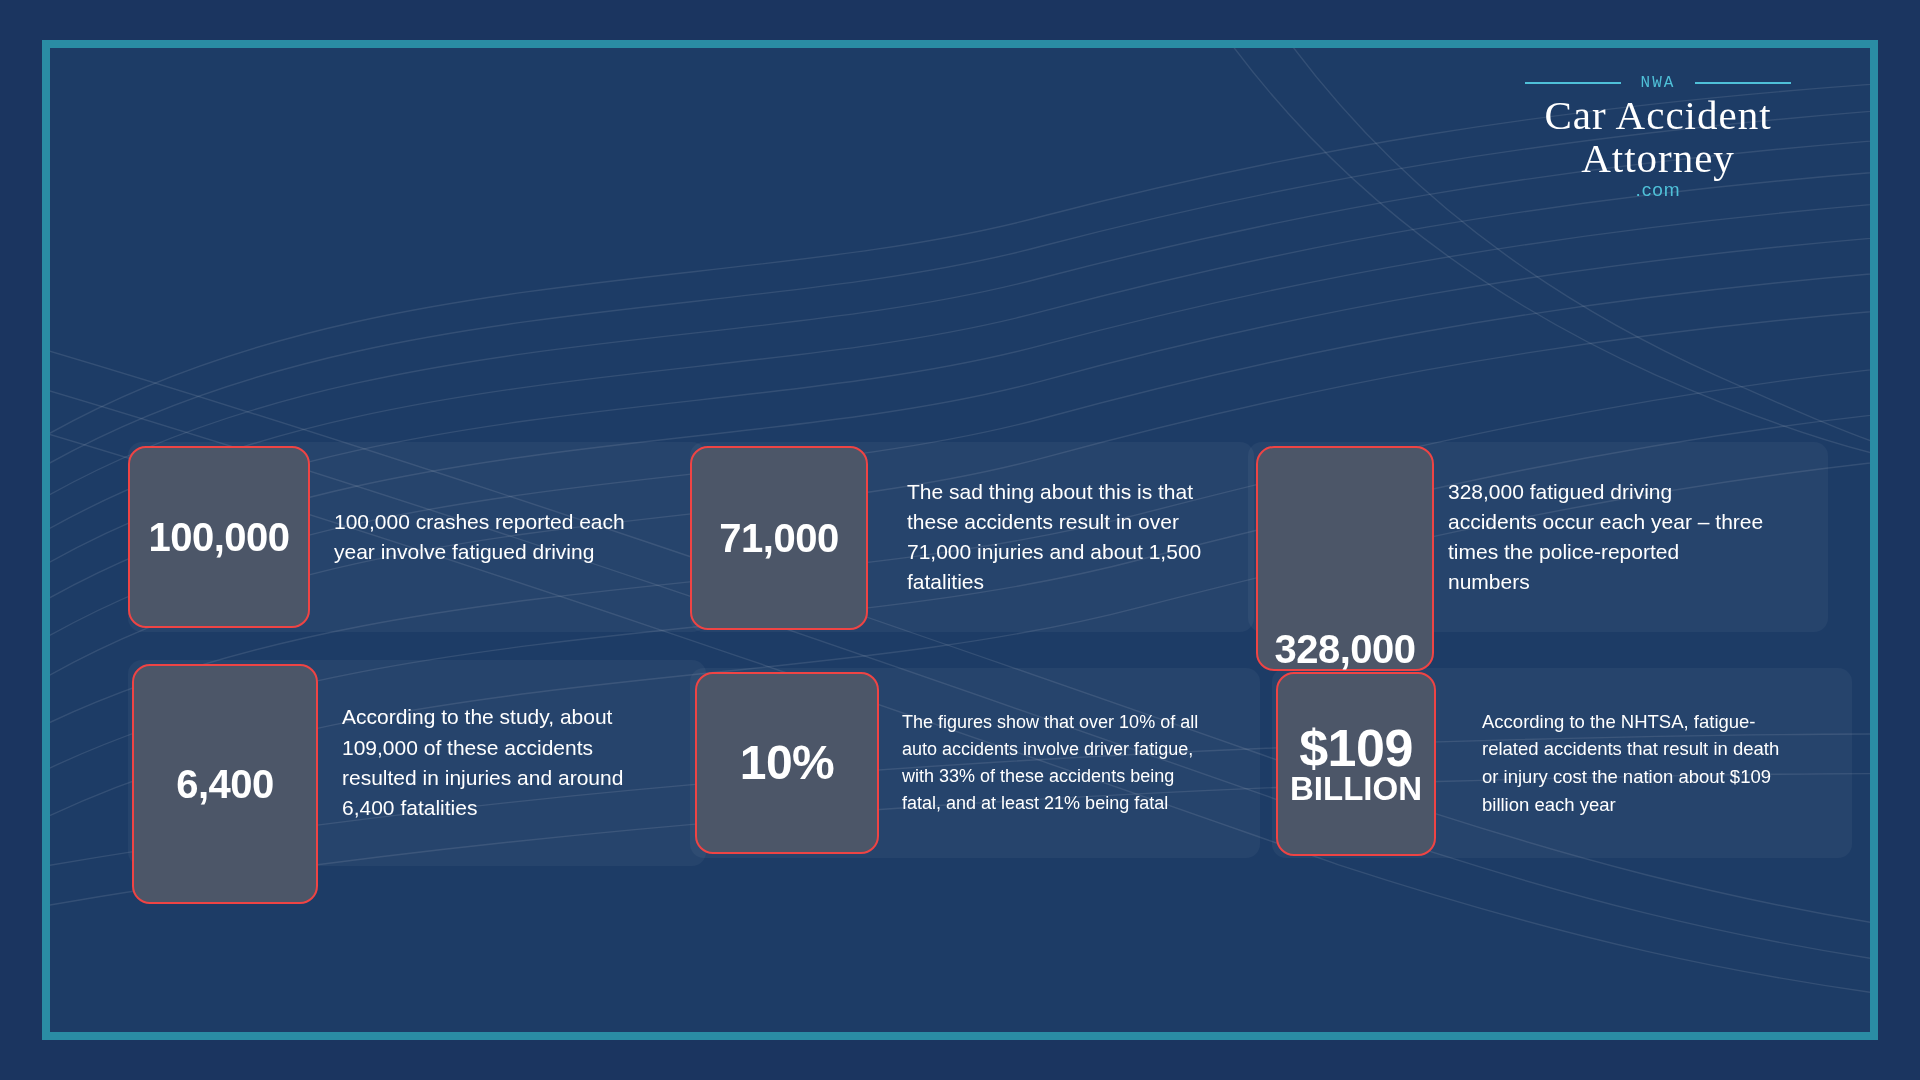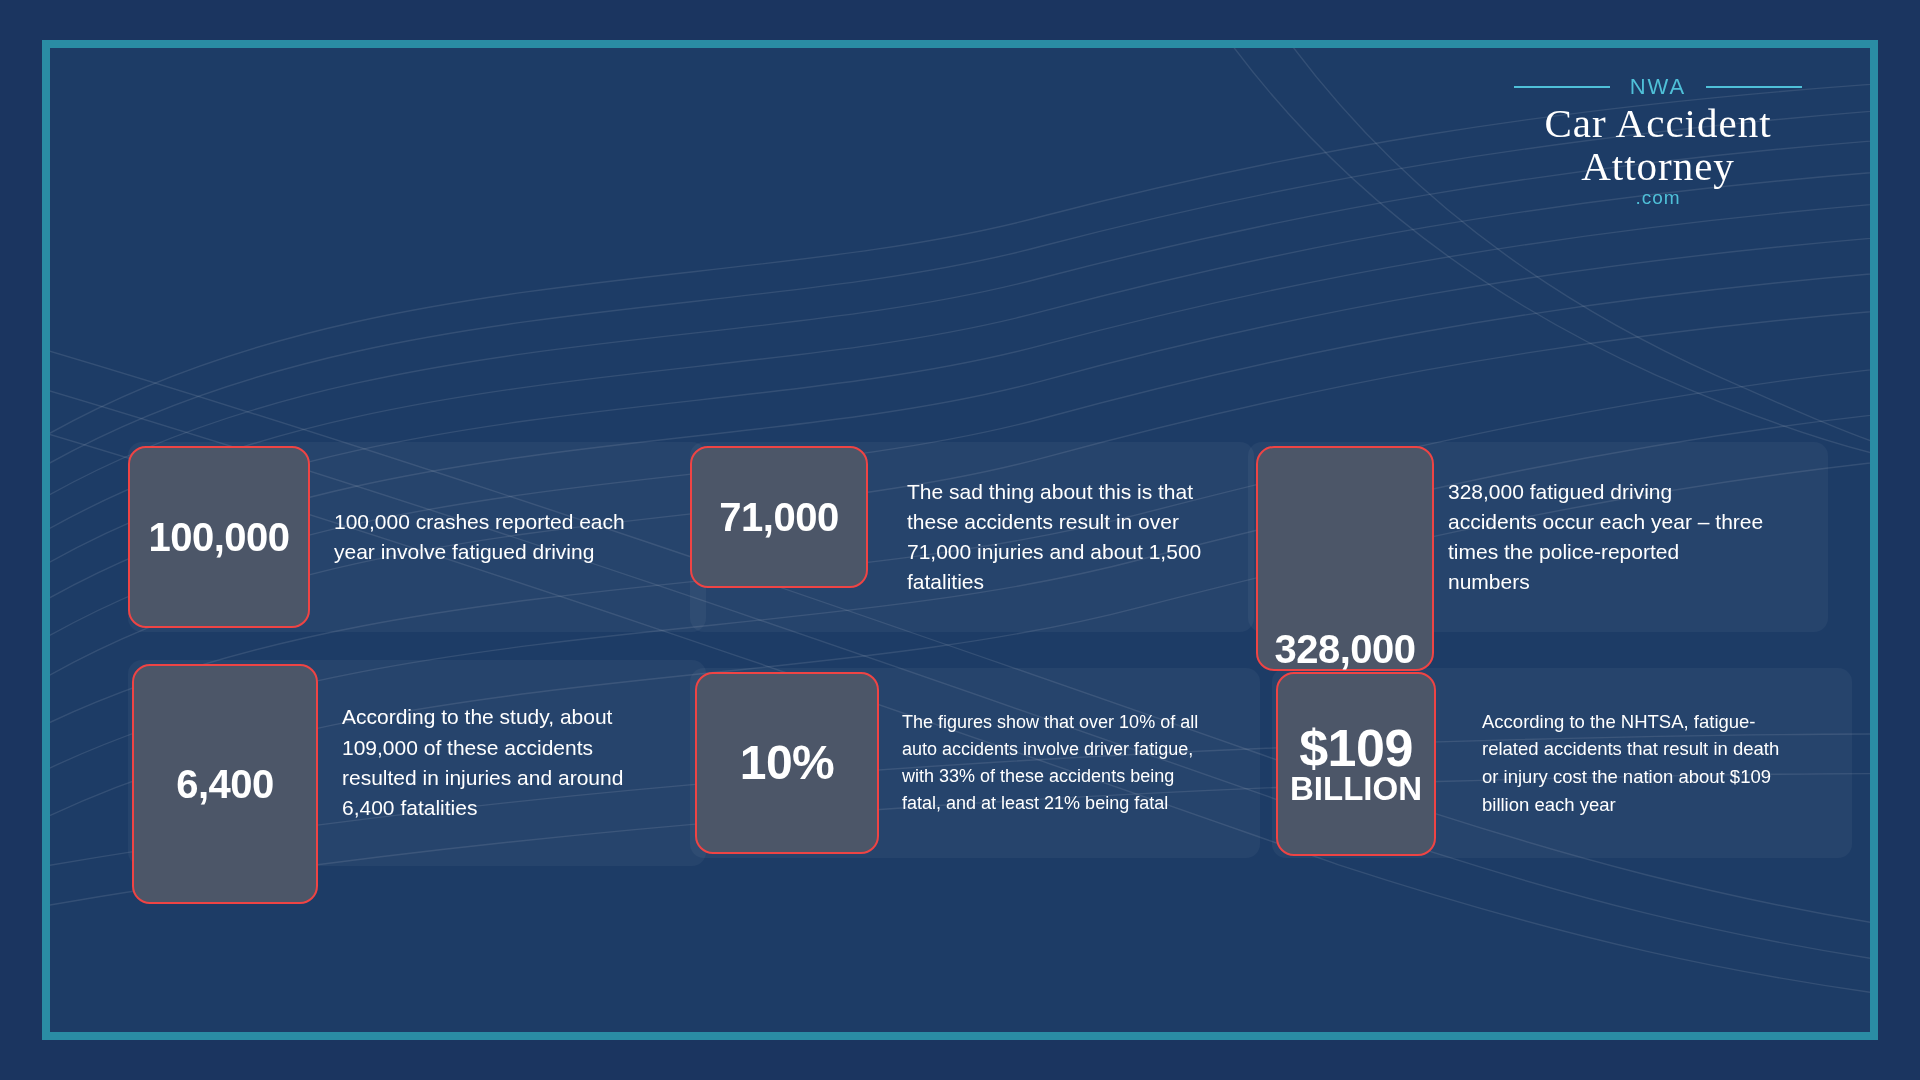--- a/index.html
+++ b/index.html
@@ -71,22 +71,23 @@
     width: 360px;
     text-align: center;
     color: #ffffff;
   }
   .logo-top {
     display: flex;
     align-items: center;
     justify-content: center;
     gap: 20px;
     color: #4fc0d8;
-    font-size: 22px;
+    font-size: 16px;
     letter-spacing: 2px;
+    font-family: Liberation Mono, monospace;
   }
   .logo-rule {
     display: block;
     height: 2px;
     width: 96px;
     background: #4fc0d8;
   }
   .logo-main1 {
     font-family: "Liberation Serif", serif;
     font-size: 41px;
@@ -195,21 +196,21 @@
       <div class="stat-box" style="position:absolute; left:78px; top:398px; width:182px; height:182px;">
         <div class="stat-num">
           <span>100,000</span>
         </div>
       </div>
       <div class="stat-text" style="position:absolute; left:284px; top:398px; width:298px; height:182px; font-size:21px; line-height:1.45;">
         <span>100,000 crashes reported each year involve fatigued driving</span>
       </div>
 
       <div class="stat-panel" style="left:640px; top:394px; width:564px; height:190px;"></div>
-      <div class="stat-box" style="position:absolute; left:640px; top:398px; width:178px; height:142px;">
+      <div class="stat-box" style="position:absolute; left:640px; top:398px; width:178px; height:184px;">
         <div class="stat-num">
           <span>71,000</span>
         </div>
       </div>
       <div class="stat-text" style="position:absolute; left:840px; top:394px; width:300px; height:190px; font-size:21px; line-height:1.42;margin-left:17px;">
         <span>The sad thing about this is that these accidents result in over 71,000 injuries and about 1,500 fatalities</span>
       </div>
 
       <div class="stat-panel" style="left:1198px; top:394px; width:580px; height:190px;"></div>
       <div class="stat-box" style="position:absolute; left:1206px; top:398px; width:178px; height:225px;align-items:flex-end;">

